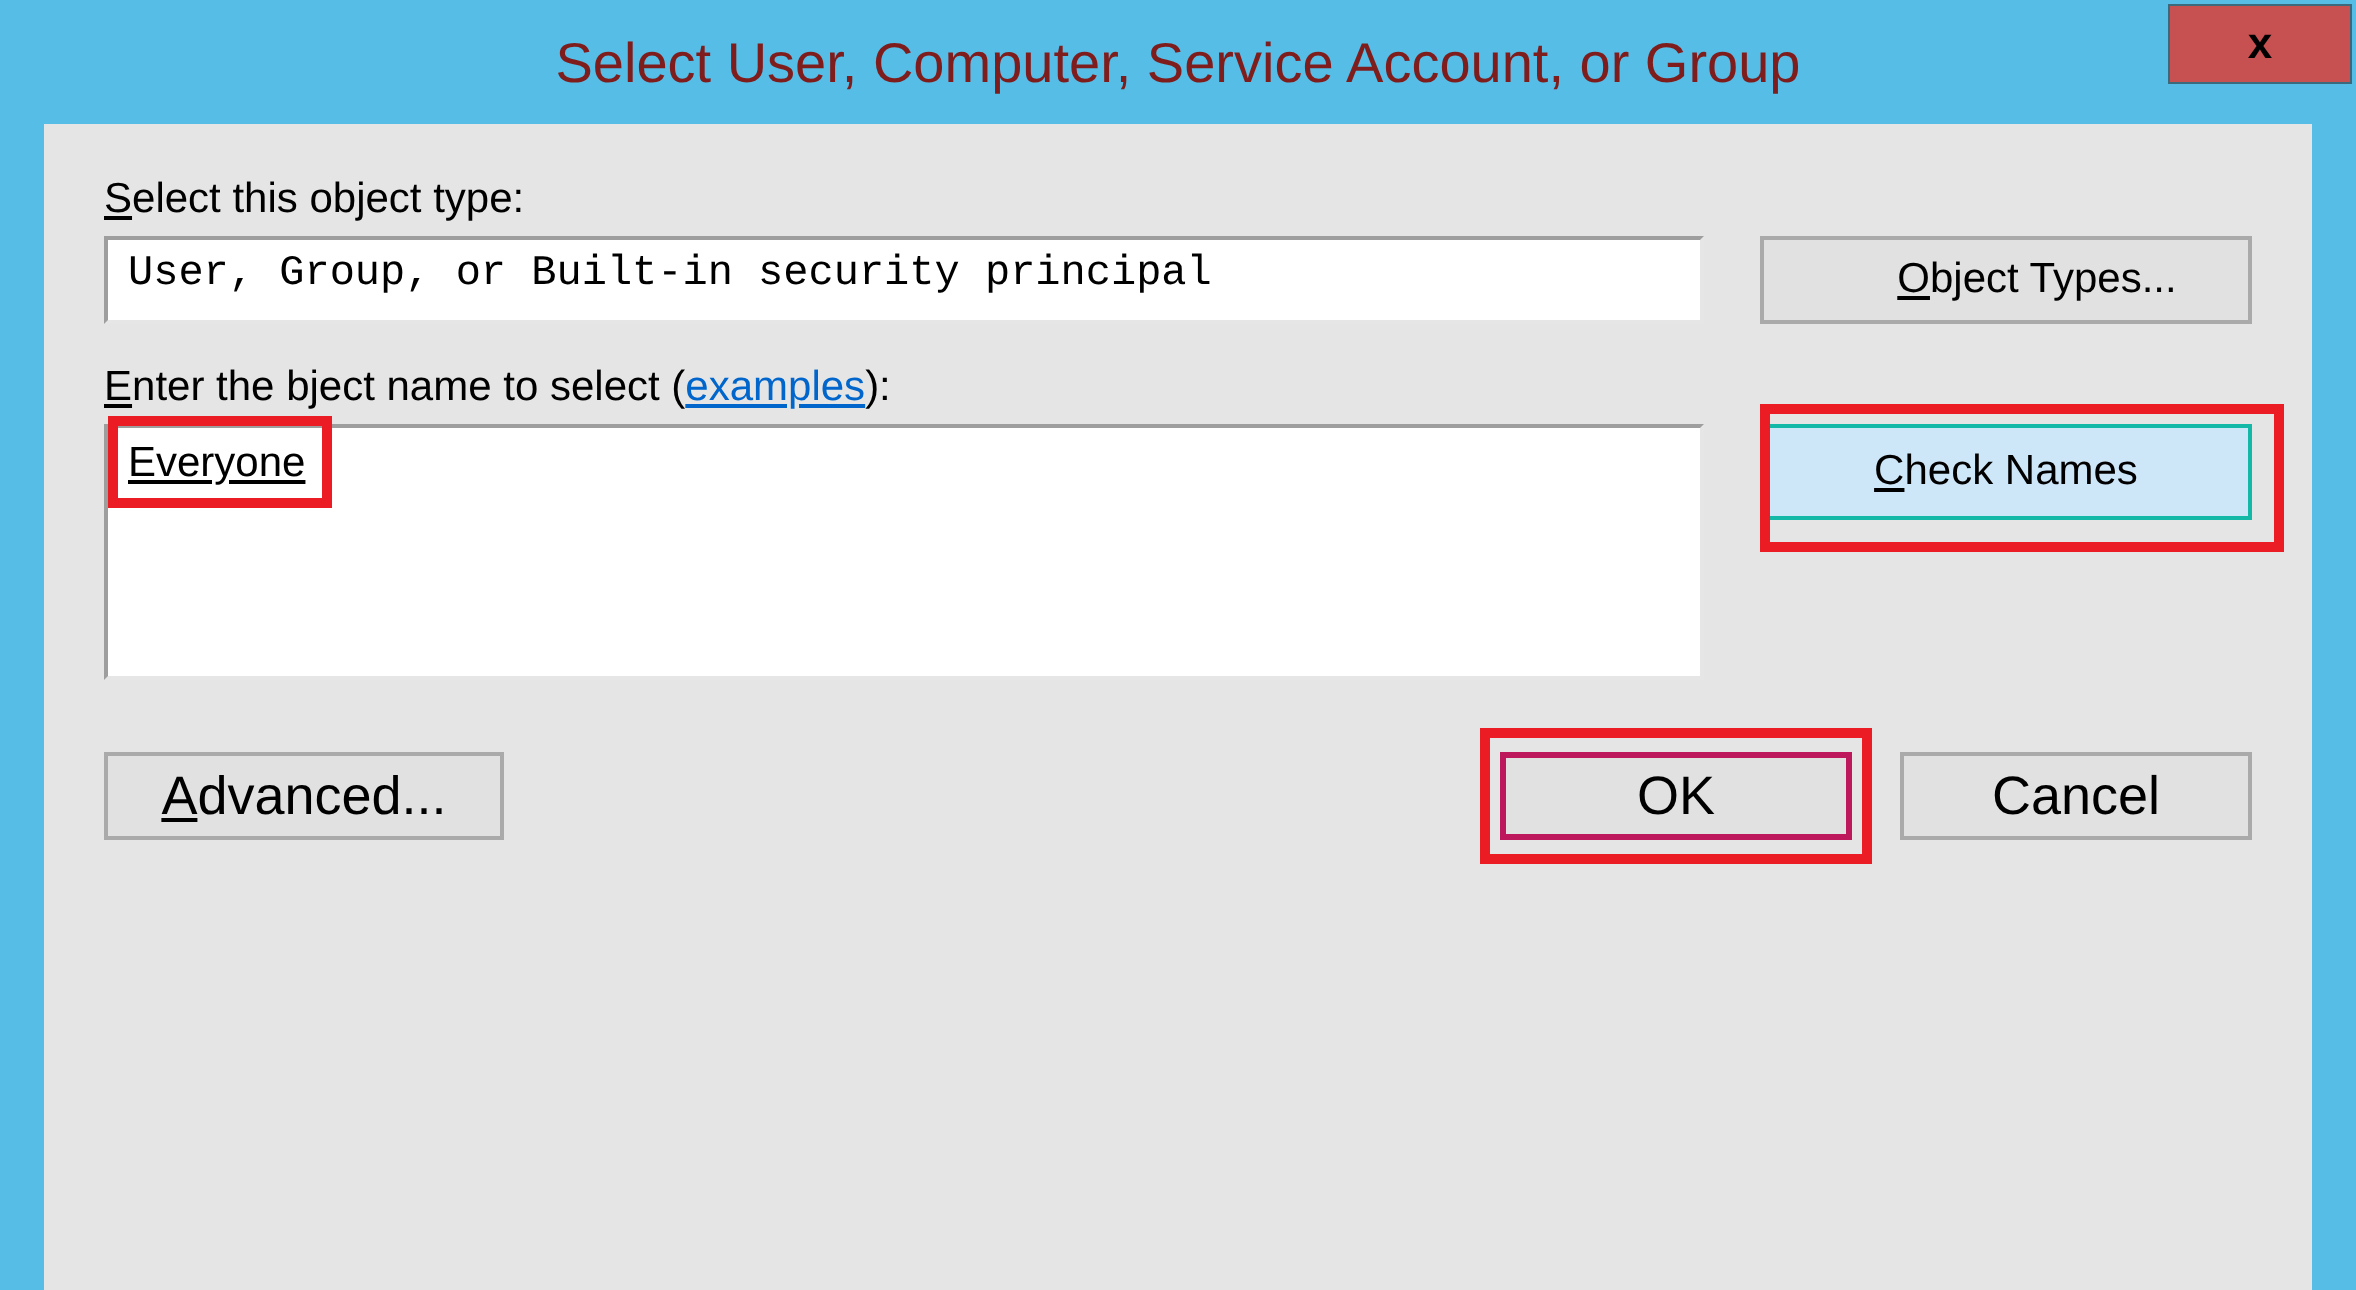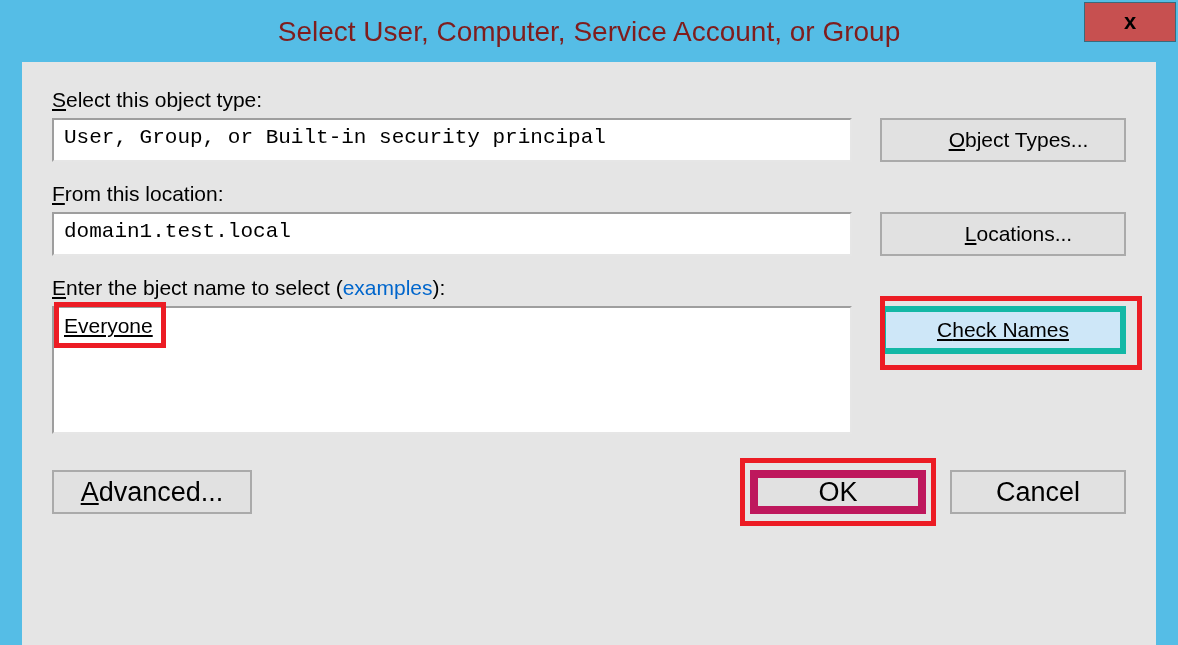--- a/index.html
+++ b/index.html
@@ -93,28 +93,27 @@
       display: flex;
       align-items: center;
       justify-content: center;
       cursor: pointer;
       padding-left: 31px;
     }
     .check-names-btn {
       width: 246px;
       height: 48px;
       background: #cee7f8;
-      border: 6px solid #14b8a6;
-      font-size: 21px;
-      color: #000;
-      display: flex;
-      align-items: center;
-      justify-content: center;
-      cursor: pointer;
-      text-decoration: underline;
+      border: 2px solid #14b8a6;
+      font-size: 21px;
+      color: #000;
+      display: flex;
+      align-items: center;
+      justify-content: center;
+      cursor: pointer;
     }
     .object-name-row {
       display: flex;
       align-items: flex-start;
       gap: 28px;
       position: relative;
     }
     .object-name-box {
       flex: 1;
       background: #fff;
@@ -125,20 +124,21 @@
       height: 128px;
       padding: 6px 10px;
       font-size: 21px;
     }
     .entered-name {
       text-decoration: underline;
       color: #000;
     }
     .link-examples {
       color: #0066cc;
+      text-decoration: underline;
       cursor: pointer;
       margin-top: 48px;
     }
     .paren { color: #000; }
     .footer {
       display: flex;
       align-items: center;
       margin-top: 36px;
     }
     .footer .spacer { flex: 1; }
@@ -147,21 +147,21 @@
       background: #e1e1e1;
       border: 2px solid #aaa;
       font-size: 27px;
       color: #000;
       display: flex;
       align-items: center;
       justify-content: center;
       cursor: pointer;
     }
     .advanced-btn { width: 200px; }
-    .ok-btn { width: 176px; border: 8px solid #be185d; margin-right: 24px; }
+    .ok-btn { width: 176px; border: 3px solid #be185d; margin-right: 24px; }
     .cancel-btn { width: 176px; }
     .u { text-decoration: underline; }
     .highlight {
       position: absolute;
       border: 5px solid #ec1c24;
       pointer-events: none;
       z-index: 50;
     }
     .hl-everyone { left: 0px; top: -6px; width: 112px; height: 46px; }
     .hl-checknames { left: 0px; top: -10px; width: 262px; height: 74px; }
@@ -197,29 +197,20 @@
       </span>
       <div class="row">
         <div class="text-display">User, Group, or Built-in security principal</div>
         <div class="side-btn">
           <span class="btn-label"><span class="u">O</span><span>bject Types...</span></span>
         </div>
       </div>
     </div>
 
     <div class="field-group">
-      <span class="label">
-        <span class="u">F</span><span>rom this location:</span>
-      </span>
-      <div class="row">
-        <div class="text-display">domain1.test.local</div>
-        <div class="side-btn">
-          <span class="btn-label"><span class="u">L</span><span>ocations...</span></span>
-        </div>
-      </div>
     </div>
 
     <div class="field-group">
       <span class="label">
         <span class="u">E</span><span>nter the bject name to select </span><span class="paren">(</span><span class="link-examples">examples</span><span class="paren">):</span>
       </span>
       <div class="object-name-row">
         <div class="object-name-box rel">
           <div class="highlight hl-everyone"></div>
           <span class="entered-name">Everyone</span>

